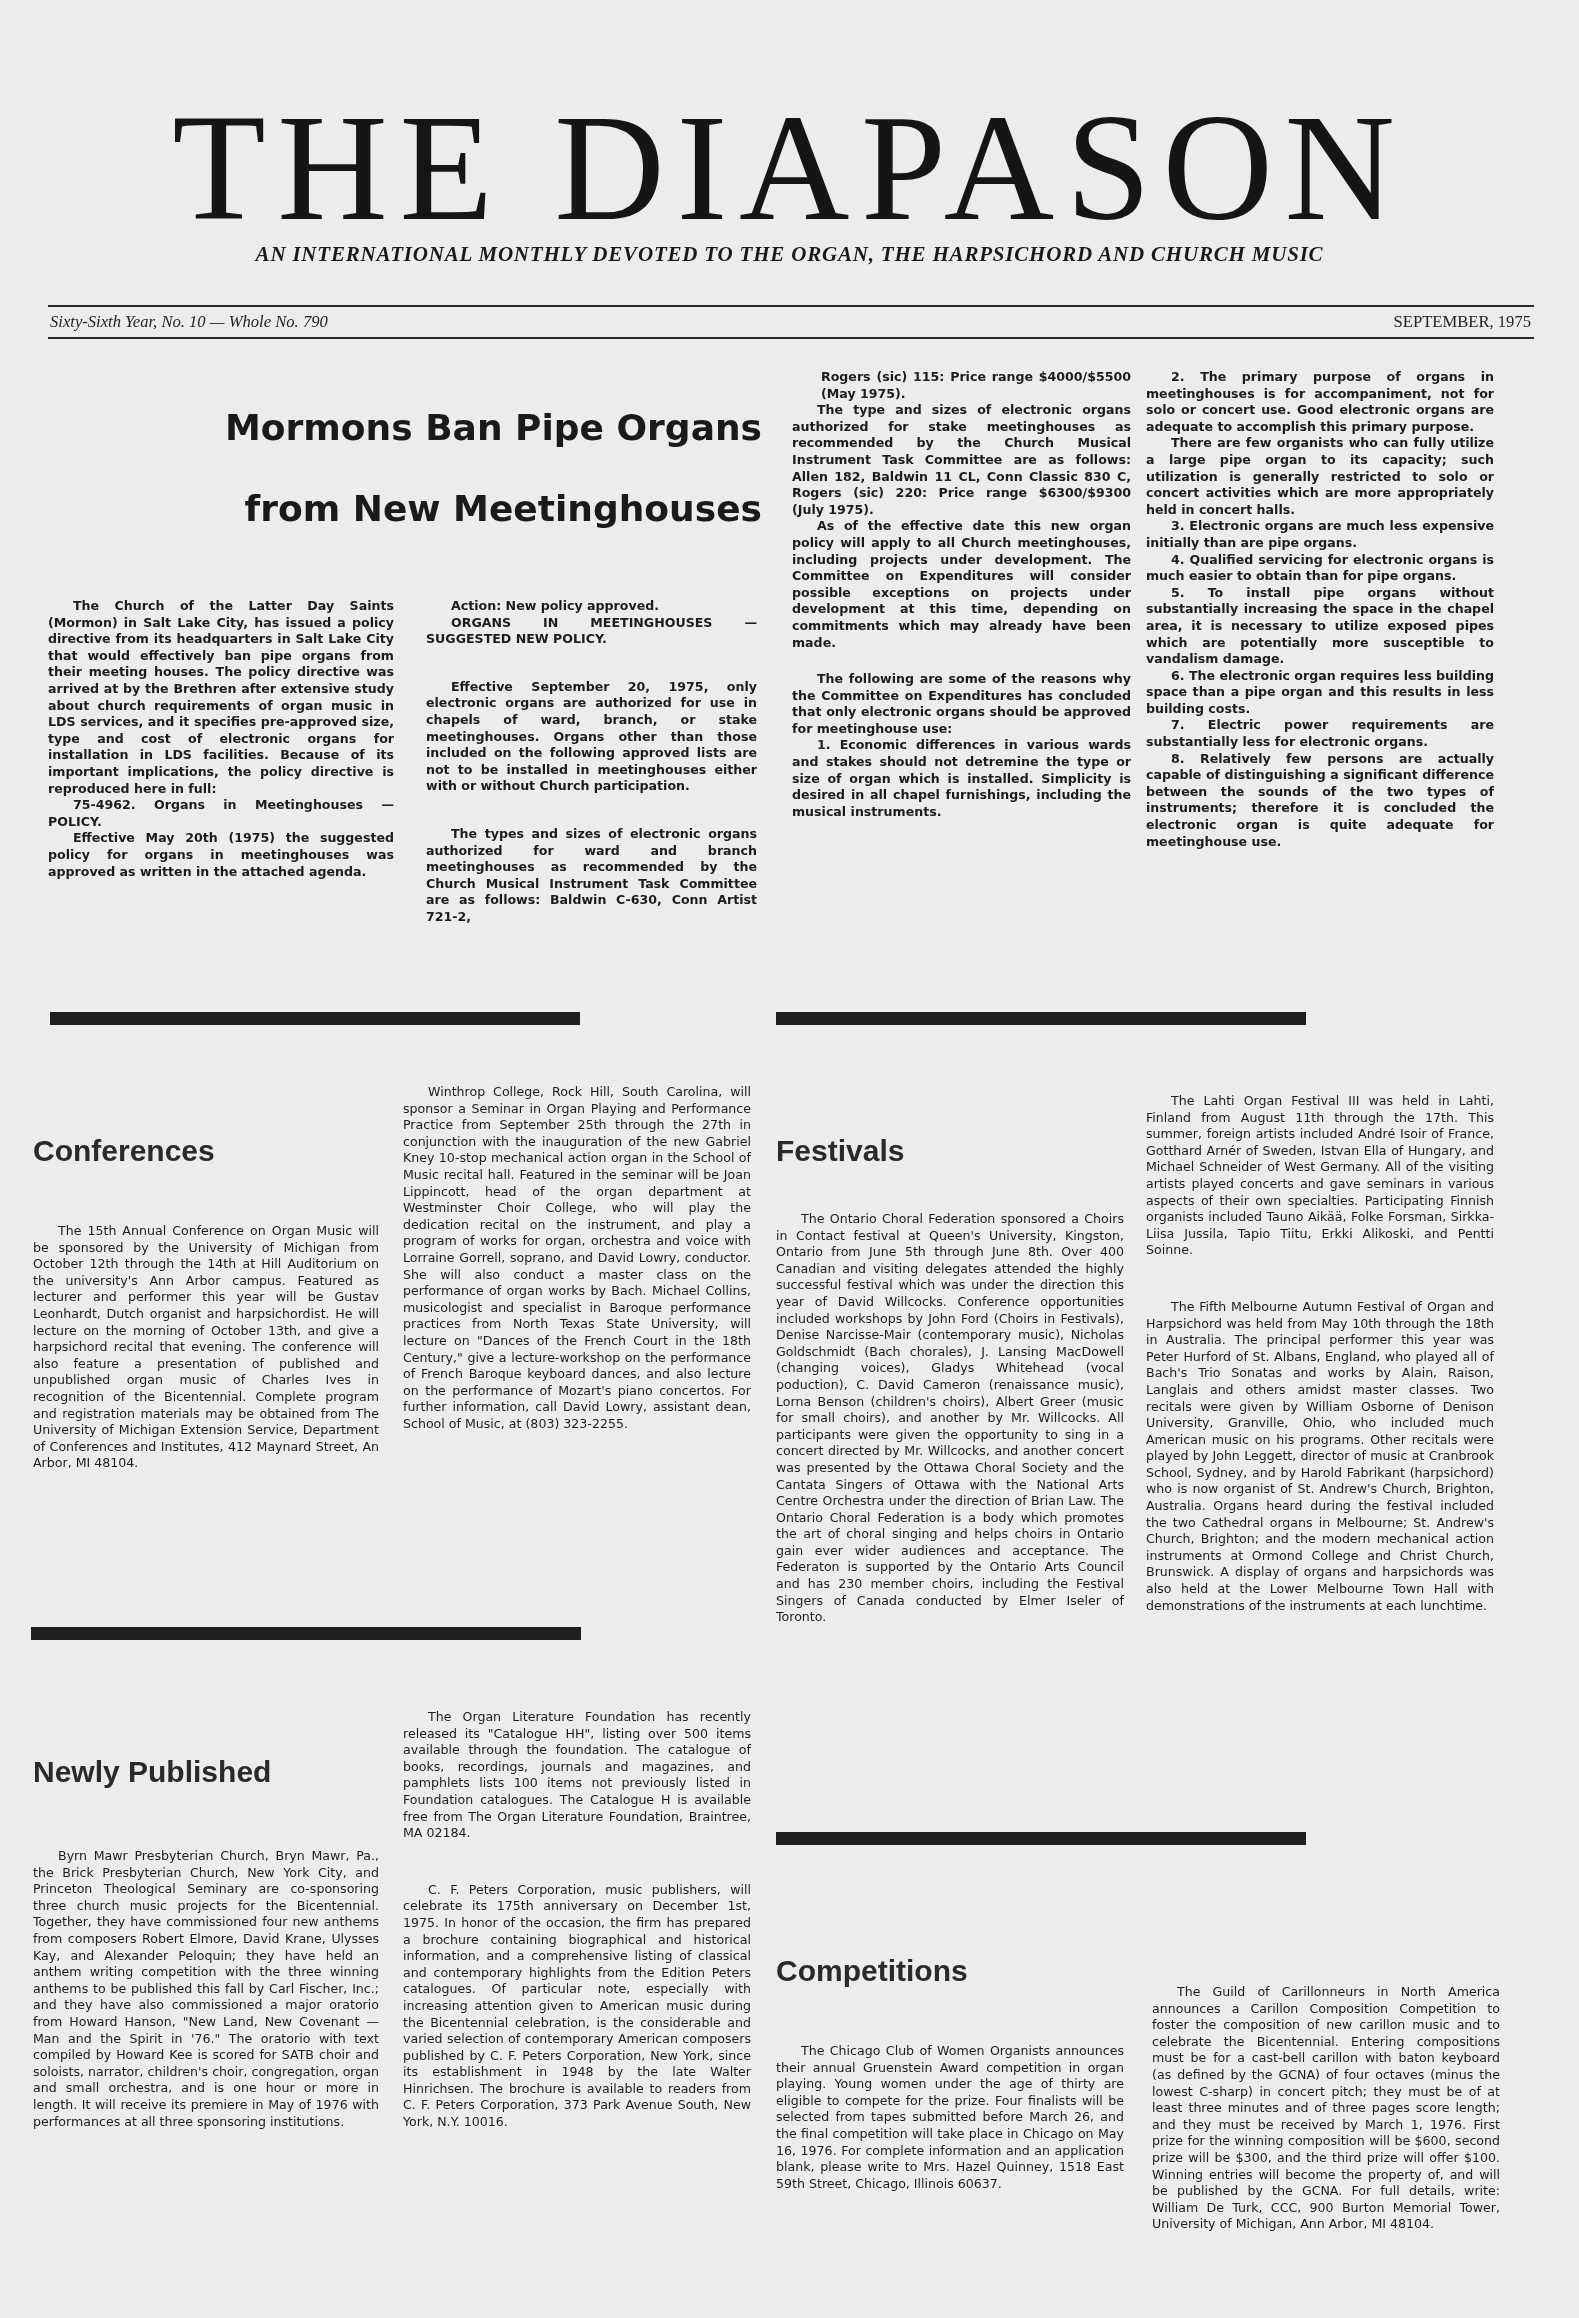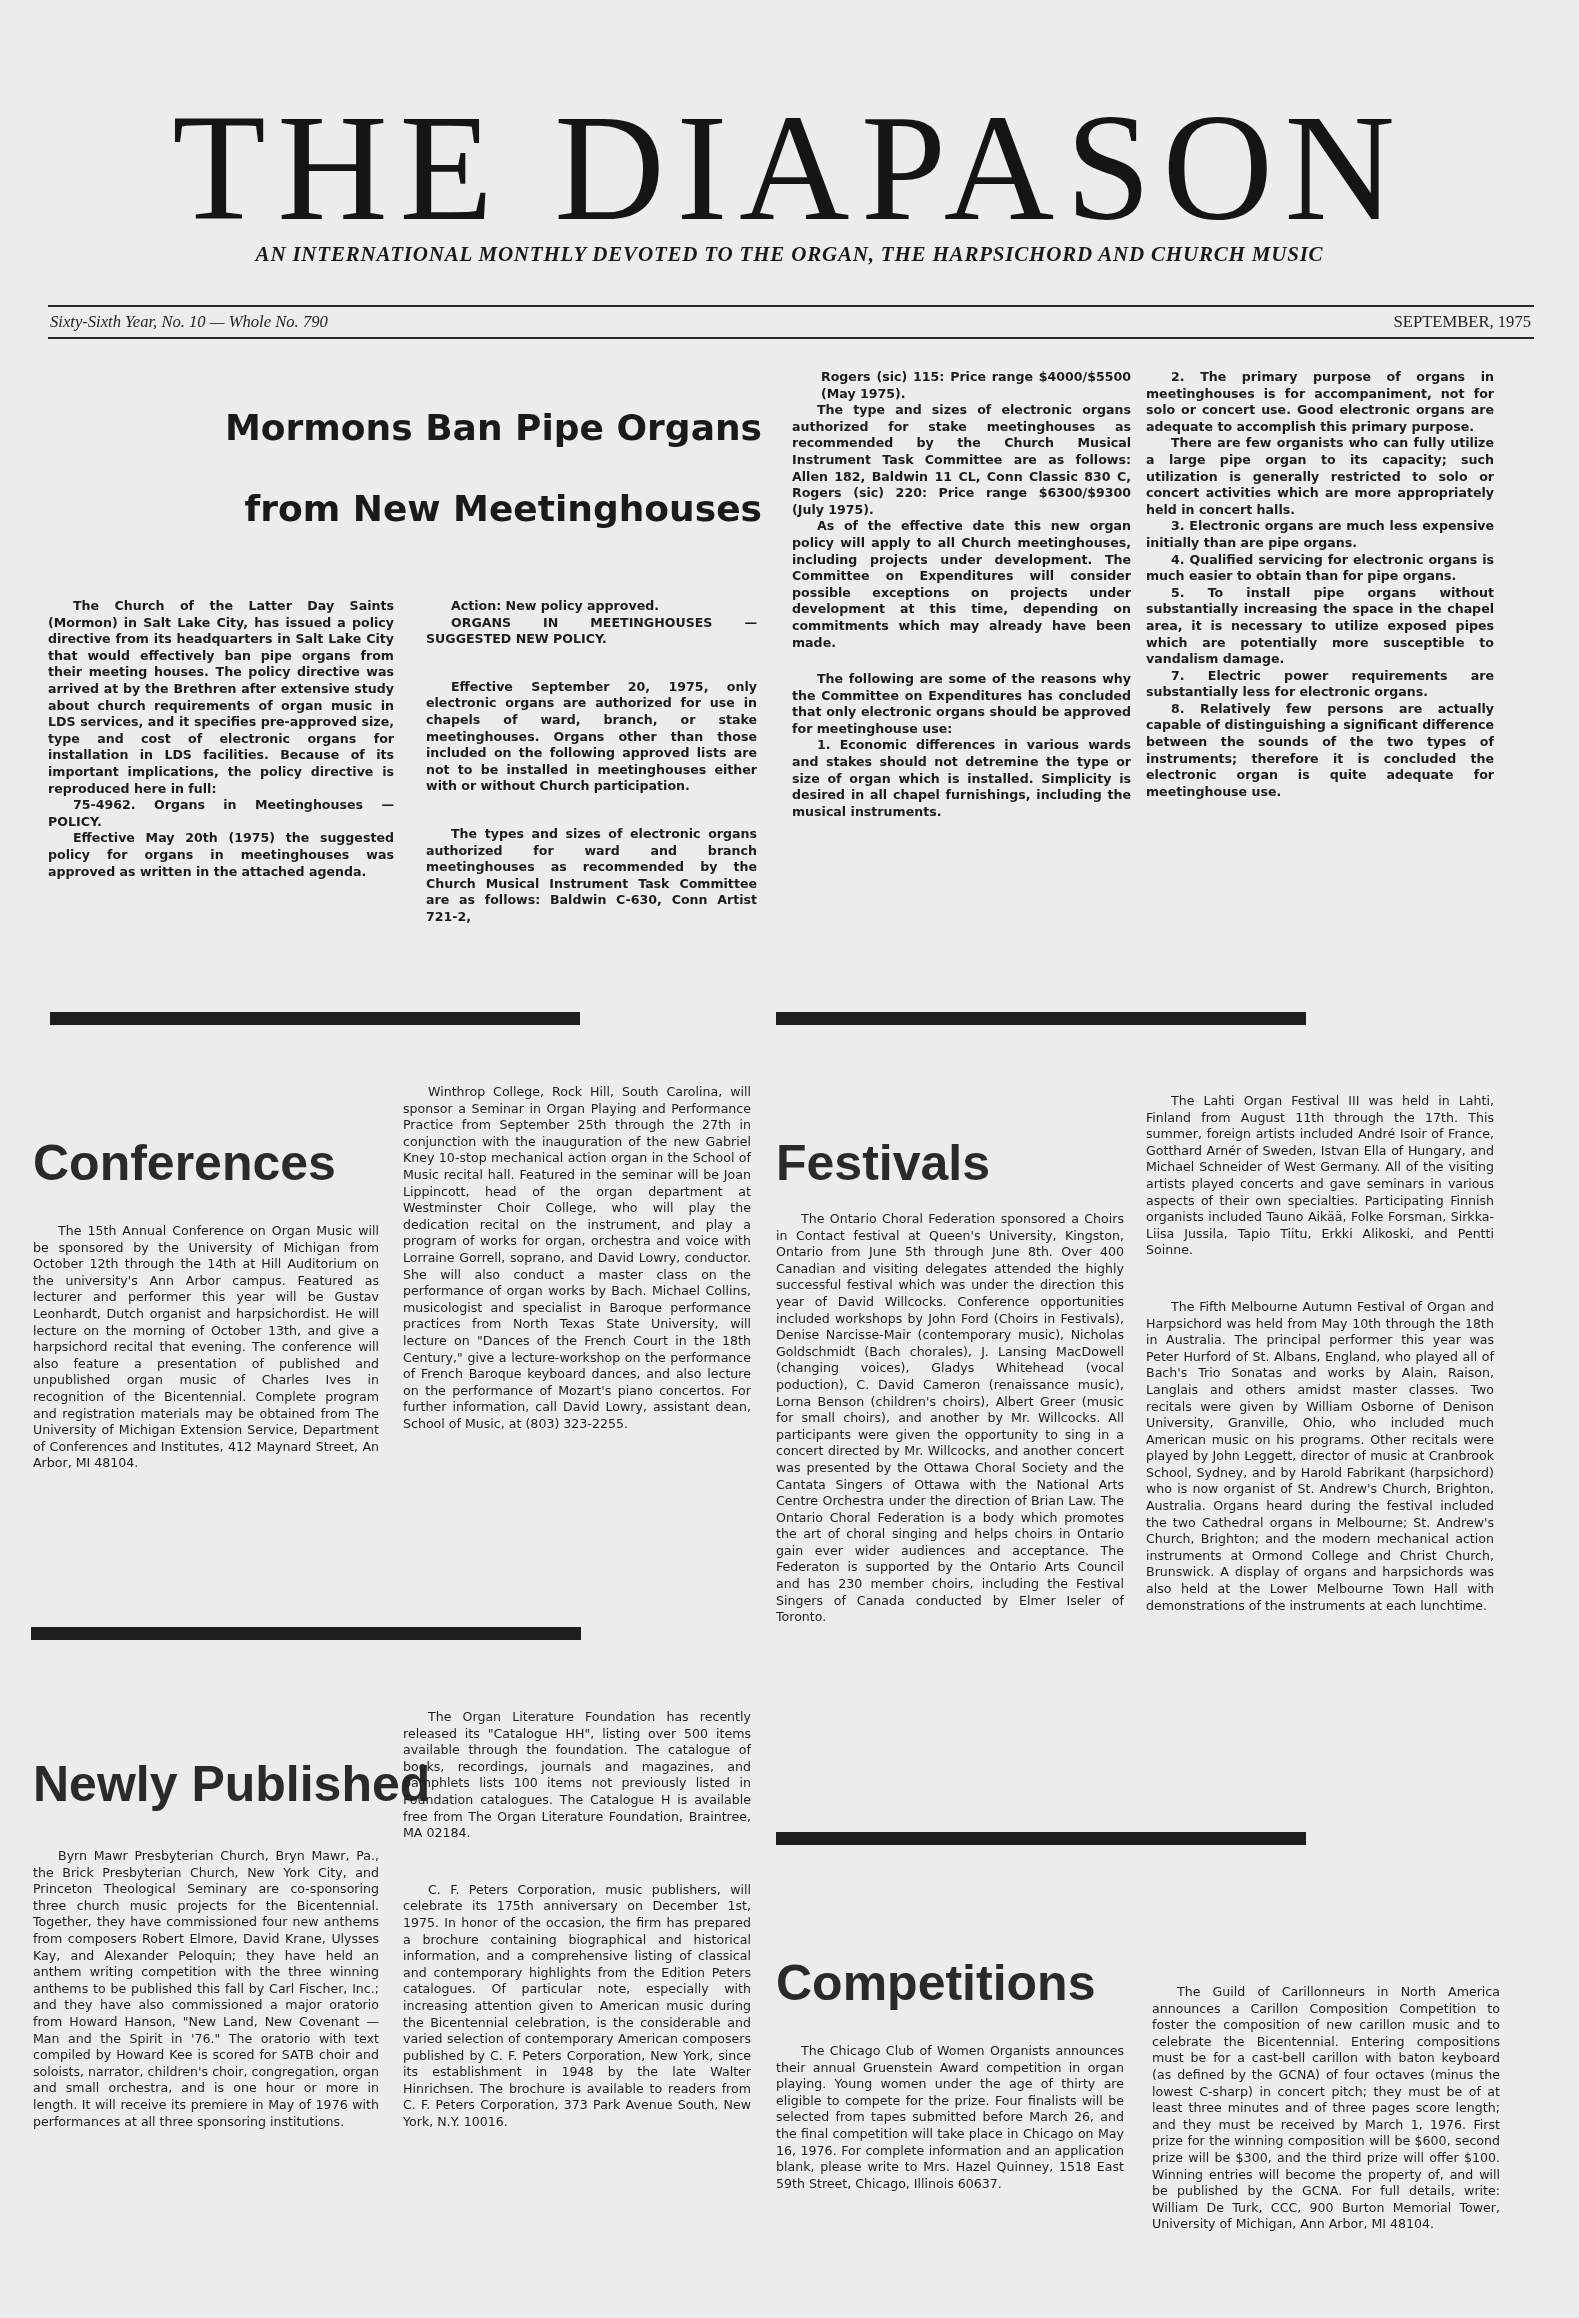--- a/index.html
+++ b/index.html
@@ -24,21 +24,21 @@
     font-family:"Liberation Serif", serif; font-style:italic; font-size:16.6px; color:#222;
   }
   .dateline-right {
     font-family:"Liberation Serif", serif; font-size:16.6px; color:#222; text-align:right;
   }
   .headline {
     font-family:"DejaVu Sans", sans-serif; font-weight:bold; font-size:36px;
     text-align:right; color:#1a1a1a; line-height:1;
   }
   .section-title {
-    font-family:"Liberation Sans", sans-serif; font-weight:bold; font-size:50px; color:#2a2a2a;
+    font-family:"Liberation Sans", sans-serif; font-weight:bold; font-size:30px; color:#2a2a2a;
   }
   .col {
     font-family:"DejaVu Sans", sans-serif; font-size:12.6px; line-height:16.6px;
     text-align:justify; color:#1c1c1c;
   }
   .col p { margin:0; text-indent:25px; }
   .col.bold { font-weight:bold; }
   .col .gap { height:31px; }
   .bar { background:#1e1e1e; height:13.2px; }
 </style>
@@ -78,20 +78,21 @@
   <p>The following are some of the reasons why the Committee on Expenditures has concluded that only electronic organs should be approved for meetinghouse use:</p>
   <p>1. Economic differences in various wards and stakes should not detremine the type or size of organ which is installed. Simplicity is desired in all chapel furnishings, including the musical instruments.</p>
 </div>
 
 <div class="abs col bold" style="left:1146px; width:348px; top:369px;">
   <p>2. The primary purpose of organs in meetinghouses is for accompaniment, not for solo or concert use. Good electronic organs are adequate to accomplish this primary purpose.</p>
   <p>There are few organists who can fully utilize a large pipe organ to its capacity; such utilization is generally restricted to solo or concert activities which are more appropriately held in concert halls.</p>
   <p>3. Electronic organs are much less expensive initially than are pipe organs.</p>
   <p>4. Qualified servicing for electronic organs is much easier to obtain than for pipe organs.</p>
   <p>5. To install pipe organs without substantially increasing the space in the chapel area, it is necessary to utilize exposed pipes which are potentially more susceptible to vandalism damage.</p>
+  <p>6. The electronic organ requires less building space than a pipe organ and this results in less building costs.</p>
   <p>7. Electric power requirements are substantially less for electronic organs.</p>
   <p>8. Relatively few persons are actually capable of distinguishing a significant difference between the sounds of the two types of instruments; therefore it is concluded the electronic organ is quite adequate for meetinghouse use.</p>
 </div>
 
 <div class="abs bar" style="left:50px; width:530px; top:1012px;"></div>
 <div class="abs bar" style="left:776px; width:530px; top:1012px;"></div>
 <div class="abs bar" style="left:31px; width:550px; top:1627px;"></div>
 <div class="abs bar" style="left:776px; width:530px; top:1832px;"></div>
 
 <div class="abs section-title" style="left:33px; top:1134px;">Conferences</div>

